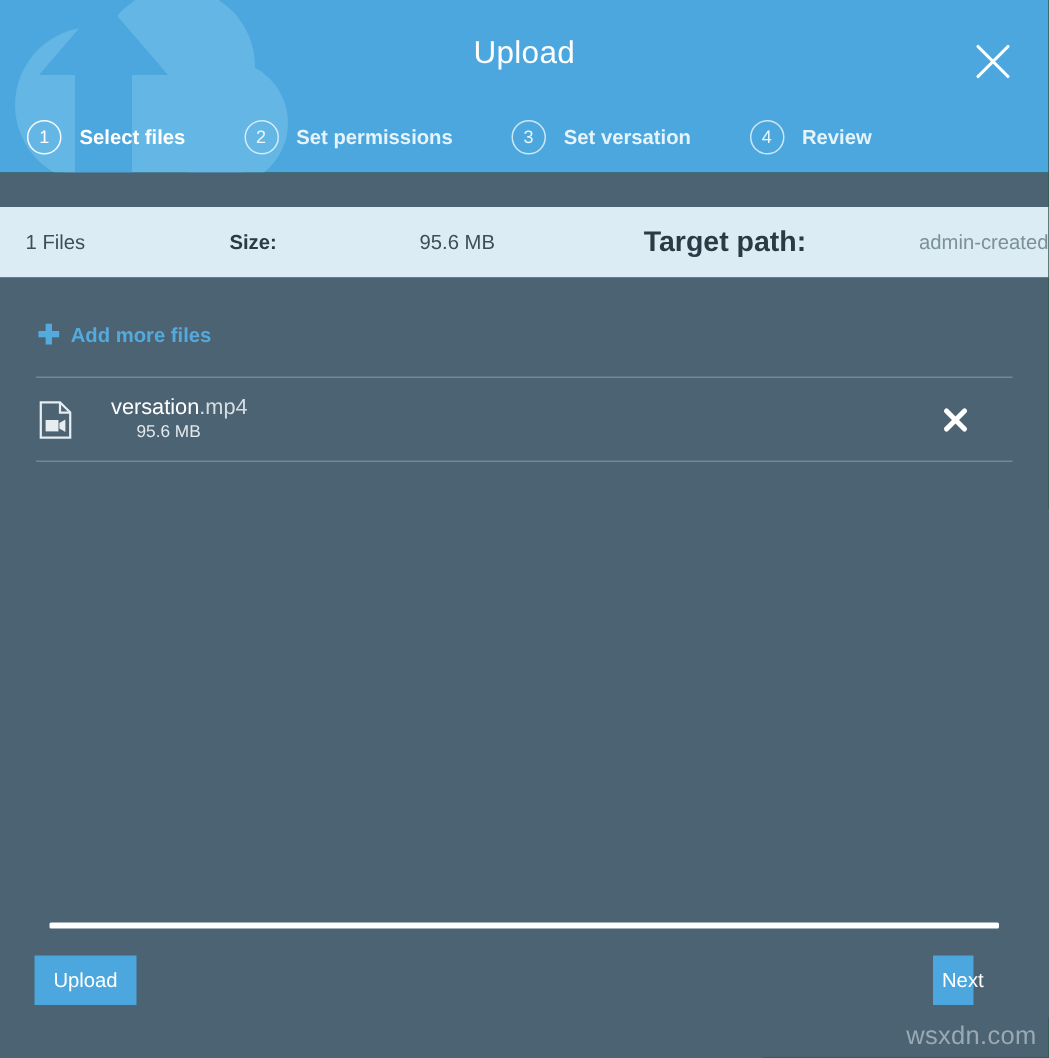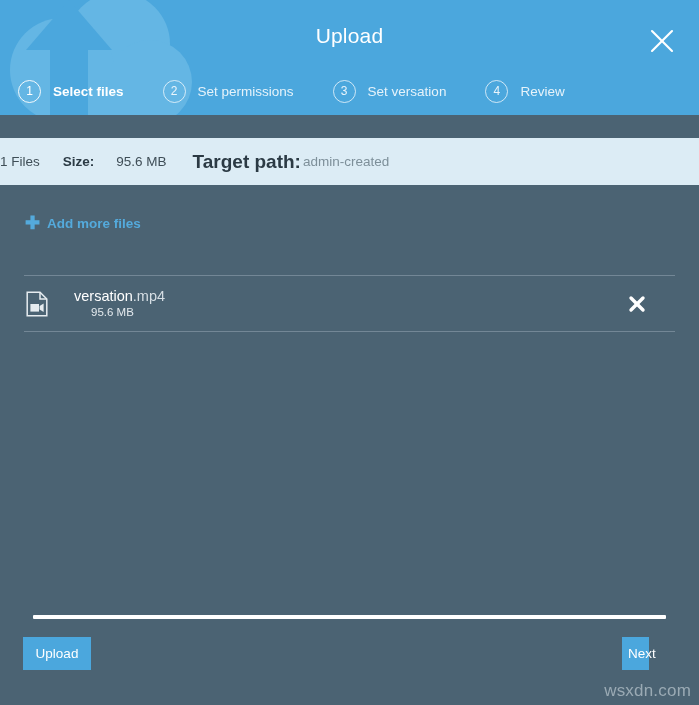--- a/index.html
+++ b/index.html
@@ -92,21 +92,21 @@
     color: #e9f6ff;
     font-size: 13.5px;
     white-space: nowrap;
   }
   .step.inactive .step-num {
     border-color: rgba(255,255,255,.72);
     color: rgba(255,255,255,.88);
   }
   .step.inactive .step-label {
     color: rgba(255,255,255,.86);
-    font-weight: 400;
+    font-weight: 700;
   }
   .step.active .step-label {
     color: #ffffff;
     font-weight: bold;
   }
 
   
   .dark-strip {
     position: absolute;
     left: 0; top: 115px;
@@ -118,20 +118,22 @@
   
   .infobar {
     position: absolute;
     left: 0; top: 138px;
     width: 699px;
     height: 47px;
     background: #dcecf5;
     display: flex;
     align-items: center;
     box-sizing: border-box;
+    padding-left: 17px;
+    justify-content: space-between;
   }
   .info-count {
     color: #3f4e57;
     font-size: 13.5px;
     margin-right: 23px;
   }
   .info-size-label {
     color: #2b3a44;
     font-size: 13.5px;
     font-weight: bold;
@@ -181,21 +183,20 @@
     color: #54aadc;
     font-size: 13.5px;
     font-weight: bold;
   }
 
   .file-list {
     position: absolute;
     left: 24px;
     top: 66px;
     width: 651px;
-    margin-top: 24px;
   }
   .file-row {
     position: relative;
     height: 57px;
     border-top: 1px solid #738796;
     border-bottom: 1px solid #738796;
     display: flex;
     align-items: center;
     box-sizing: border-box;
   }

